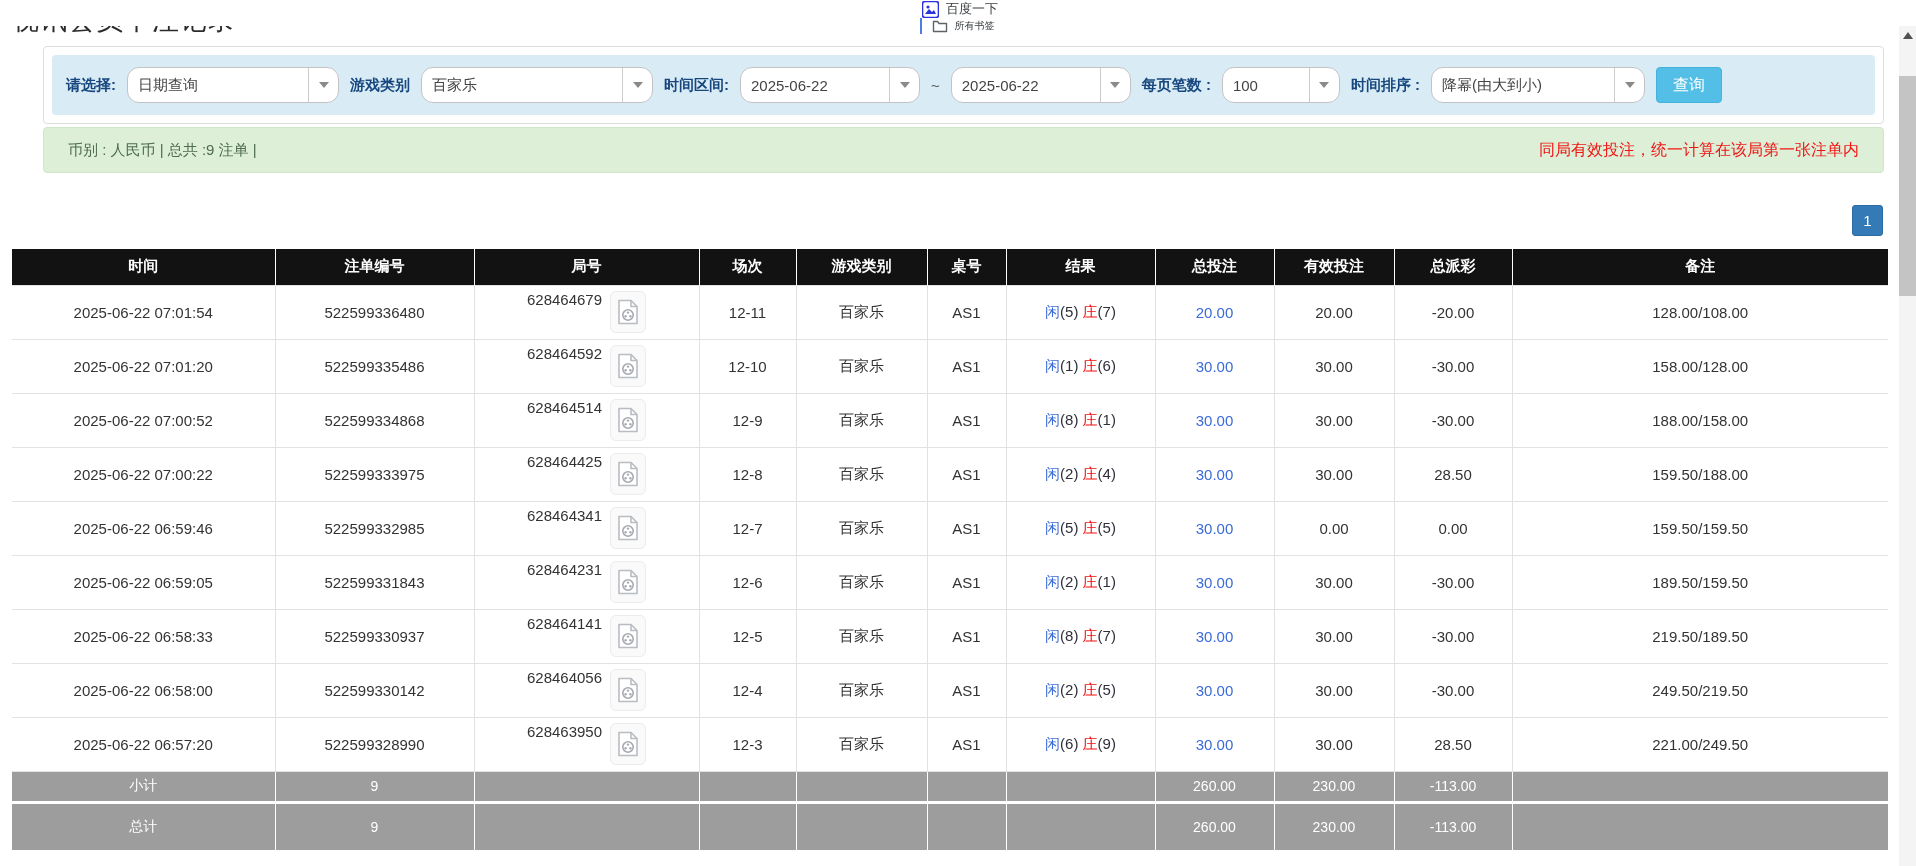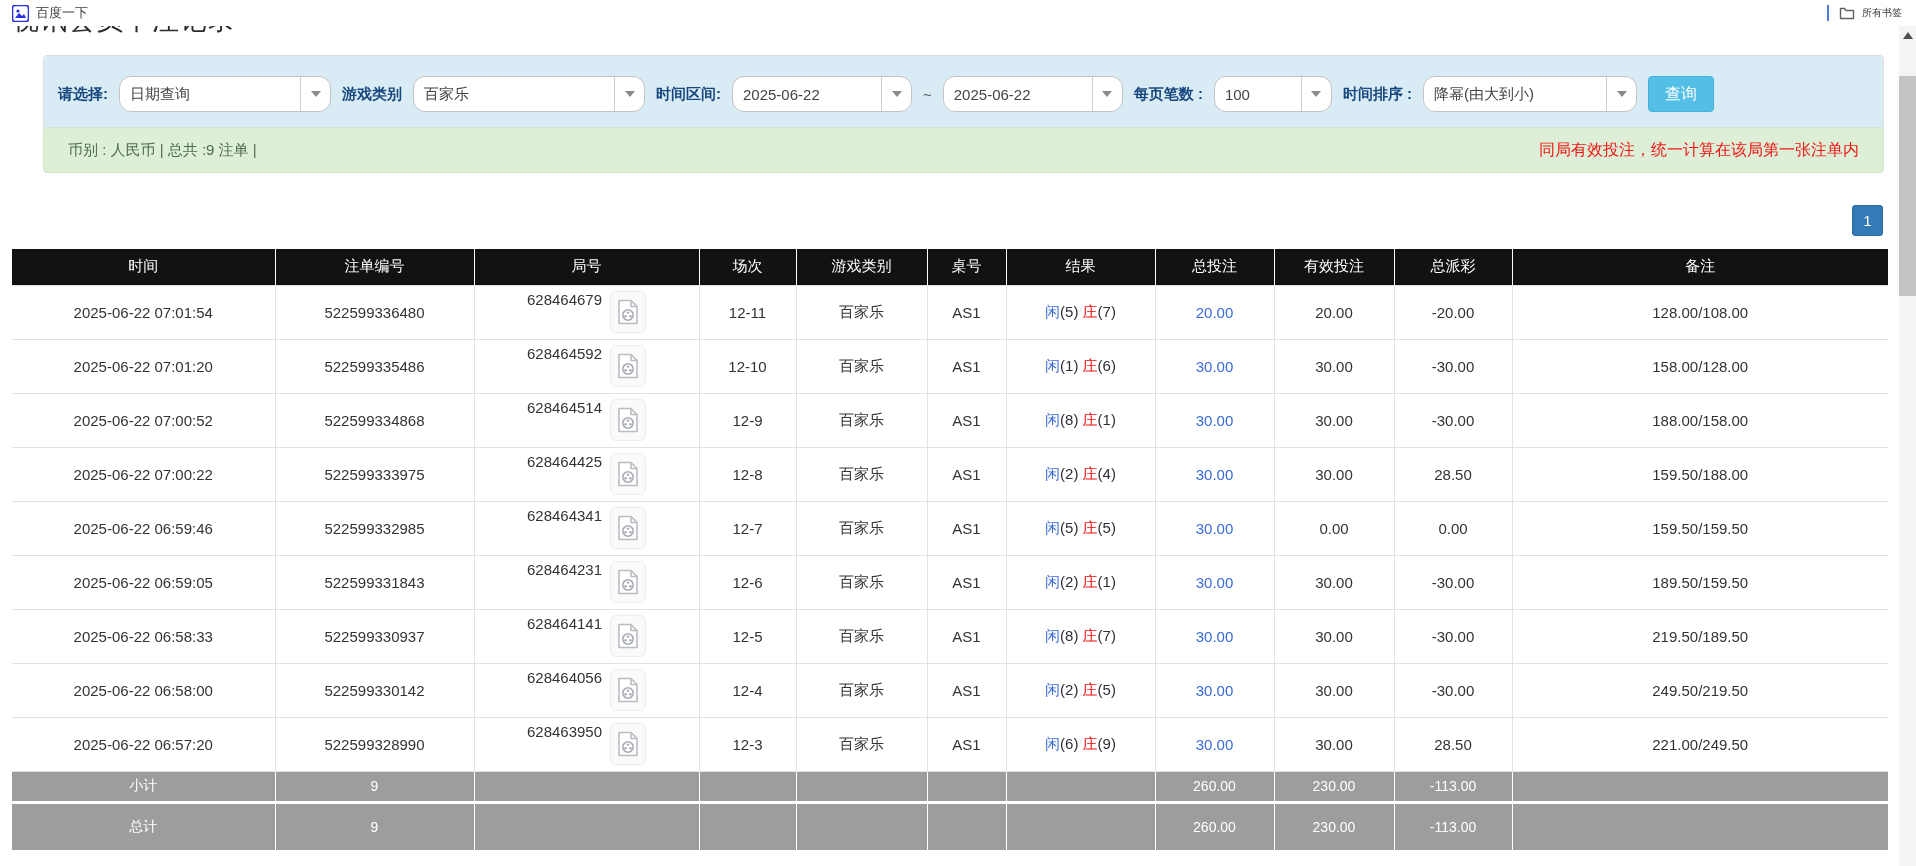--- a/index.html
+++ b/index.html
@@ -2,35 +2,35 @@
 <html><head>
 <meta charset="utf-8">
 <style>
   * { margin:0; padding:0; box-sizing:border-box; }
   html,body { width:1916px; height:866px; overflow:hidden; background:#fff;
               font-family:"Liberation Sans","DejaVu Sans",sans-serif; }
 
   
   .bookmarks-bar { position:absolute; left:0; top:0; width:1916px; height:26px;
                    background:#fff; z-index:5; display:flex; align-items:center;
-                   justify-content:space-between; padding:0 8px 0 12px; }
+                   justify-content:space-between; padding:0 8px 0 12px;flex-direction:column; }
   .bookmark-item { display:flex; align-items:center; gap:7px; cursor:pointer; }
   .bookmark-item .label { font-size:13px; color:#3c4043; }
   .bookmarks-right { display:flex; align-items:center; gap:10px; padding-right:6px; }
   .bm-divider { width:2px; height:16px; background:#4d7de0; display:inline-block; }
   .all-bookmarks { display:flex; align-items:center; gap:7px; cursor:pointer; }
   .all-bookmarks .label { font-size:10px; color:#3c4043; }
 
   
   .page-title { position:absolute; left:12px; top:2px; z-index:1;
                 font-size:27px; font-weight:400; color:#2b2b2b; letter-spacing:1px; }
 
   
-  .filter-card { position:absolute; left:43px; top:55px; width:1841px; height:78px;
-                 background:#fff; border:1px solid #ddd; border-radius:4px; }
+  .filter-card { position:absolute; left:43px; top:46px; width:1841px; height:78px;
+                 background:#fff; border:1px solid #ddd; border-radius:4px; padding:8px; }
   .filter-panel { width:100%; height:100%; background:#d9ecf6; border-radius:4px;
                   display:flex; align-items:center; gap:11px; padding:0 14px; }
   .f-label { font-size:15px; font-weight:bold; color:#17477e; white-space:nowrap; }
   .combo { height:36px; background:#fff; border:1px solid #c3c3c3; border-radius:12px;
            display:flex; align-items:stretch; cursor:pointer; }
   .combo-value { flex:1; display:flex; align-items:center; padding:0 10px;
                  font-size:15px; color:#444; white-space:nowrap; overflow:hidden; }
   .combo-arrow { width:30px; border-left:1px solid #ccc; display:flex;
                  align-items:center; justify-content:center; }
   .combo-arrow::after { content:""; width:0; height:0; border-left:5px solid transparent;
@@ -49,21 +49,21 @@
   .summary-right { font-size:16px; color:#f01414; }
 
   
   .page-btn { position:absolute; left:1852px; top:205px; width:31px; height:31px;
               background:#337ab7; border:1px solid #2e6da4; border-radius:3px;
               color:#fff; font-size:15px; cursor:pointer; font-family:inherit; }
 
   
   .grid { position:absolute; left:12px; top:249px; width:1876px;
           border-collapse:collapse; table-layout:fixed; }
-  .grid thead th { background:#121212; color:#fff; font-size:15px; font-weight:normal;
+  .grid thead th { background:#121212; color:#fff; font-size:15px; font-weight:bold;
                    height:36px; border-right:1px solid #fff; text-align:center; }
   .grid thead th:last-child { border-right:none; }
   .grid tbody td { background:#fff; height:54px; text-align:center; font-size:15px;
                    color:#333; border:1px solid #e2e2e2; }
   .grid tbody tr td:first-child { border-left:none; }
   .grid tbody tr td:last-child { border-right:none; }
   .grid tfoot td { background:#9d9d9d; color:#fff; font-size:14px; height:31px;
                    text-align:center; border-right:1px solid #fff; }
   .grid tfoot td:last-child { border-right:none; }
   .grid tfoot tr.total-row td { border-top:3px solid #fff; height:48px; }

